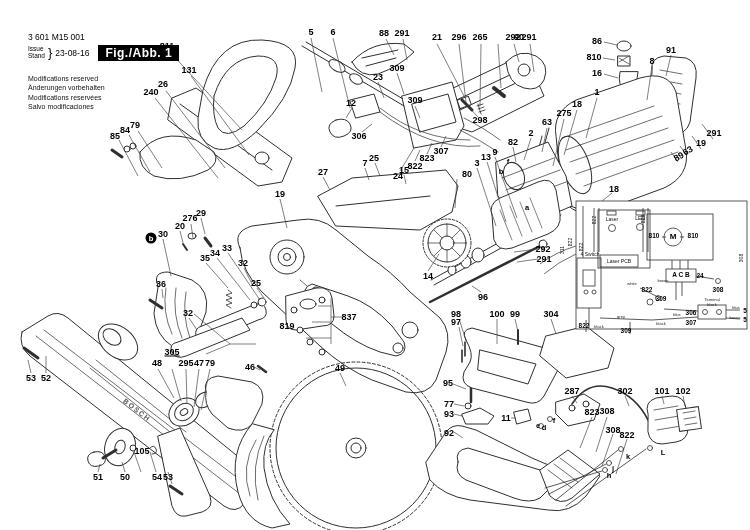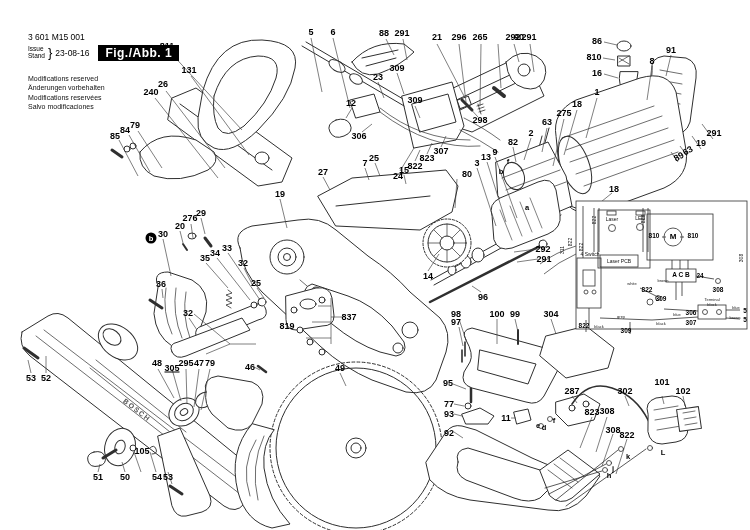--- a/index.html
+++ b/index.html
@@ -394,21 +394,21 @@
       <div class="lbl " style="left: 215px; top: 253px;">34</div>
       <div class="lbl " style="left: 227px; top: 248px;">33</div>
       <div class="lbl " style="left: 243px; top: 263px;">32</div>
       <div class="lbl " style="left: 161px; top: 284px;">36</div>
       <div class="lbl " style="left: 256px; top: 283px;">25</div>
       <div class="lbl " style="left: 188px; top: 313px;">32</div>
       <div class="lbl " style="left: 266px; top: 326px; margin-left: 21px;">819</div>
       <div class="lbl " style="left: 349px; top: 317px;">837</div>
       <div class="lbl " style="left: 250px; top: 367px;">46</div>
       <div class="lbl " style="left: 157px; top: 363px;">48</div>
-      <div class="lbl " style="left: 172px; top: 368px; text-decoration: underline;">305</div>
+      <div class="lbl " style="left: 172px; top: 352px; text-decoration: underline;">305</div>
       <div class="lbl " style="left: 186px; top: 363px;">295</div>
       <div class="lbl " style="left: 199px; top: 363px;">47</div>
       <div class="lbl " style="left: 210px; top: 363px;">79</div>
       <div class="lbl " style="left: 340px; top: 368px;">49</div>
       <div class="lbl " style="left: 31px; top: 378px;">53</div>
       <div class="lbl " style="left: 46px; top: 378px;">52</div>
       <div class="lbl " style="left: 98px; top: 477px;">51</div>
       <div class="lbl " style="left: 125px; top: 477px;">50</div>
       <div class="lbl " style="left: 142px; top: 451px; text-align: right;">105</div>
       <div class="lbl " style="left: 157px; top: 477px;">54</div>
@@ -422,21 +422,21 @@
       <div class="lbl " style="left: 497px; top: 314px;">100</div>
       <div class="lbl " style="left: 515px; top: 314px;">99</div>
       <div class="lbl " style="left: 551px; top: 314px;">304</div>
       <div class="lbl " style="left: 448px; top: 383px;">95</div>
       <div class="lbl " style="left: 449px; top: 404px;">77</div>
       <div class="lbl " style="left: 449px; top: 414px;">93</div>
       <div class="lbl " style="left: 449px; top: 433px;">92</div>
       <div class="lbl " style="left: 506px; top: 418px;">11</div>
       <div class="lbl " style="left: 572px; top: 391px;">287</div>
       <div class="lbl " style="left: 625px; top: 391px;">302</div>
-      <div class="lbl " style="left: 662px; top: 382px;">101</div>
+      <div class="lbl " style="left: 662px; top: 391px;">101</div>
       <div class="lbl " style="left: 683px; top: 391px;">102</div>
       <div class="lbl " style="left: 592px; top: 412px;">823</div>
       <div class="lbl " style="left: 607px; top: 411px;">308</div>
       <div class="lbl " style="left: 613px; top: 430px;">308</div>
       <div class="lbl " style="left: 627px; top: 435px;">822</div>
       <div class="lbl letter" style="left: 527px; top: 208px;">a</div>
       <div class="lbl letter" style="left: 501px; top: 172px;">b</div>
       <div class="lbl letter" style="left: 508px; top: 162px;">f</div>
       <div class="lbl letter" style="left: 554px; top: 421px;">f</div>
       <div class="lbl letter" style="left: 544px; top: 428px;">d</div>

